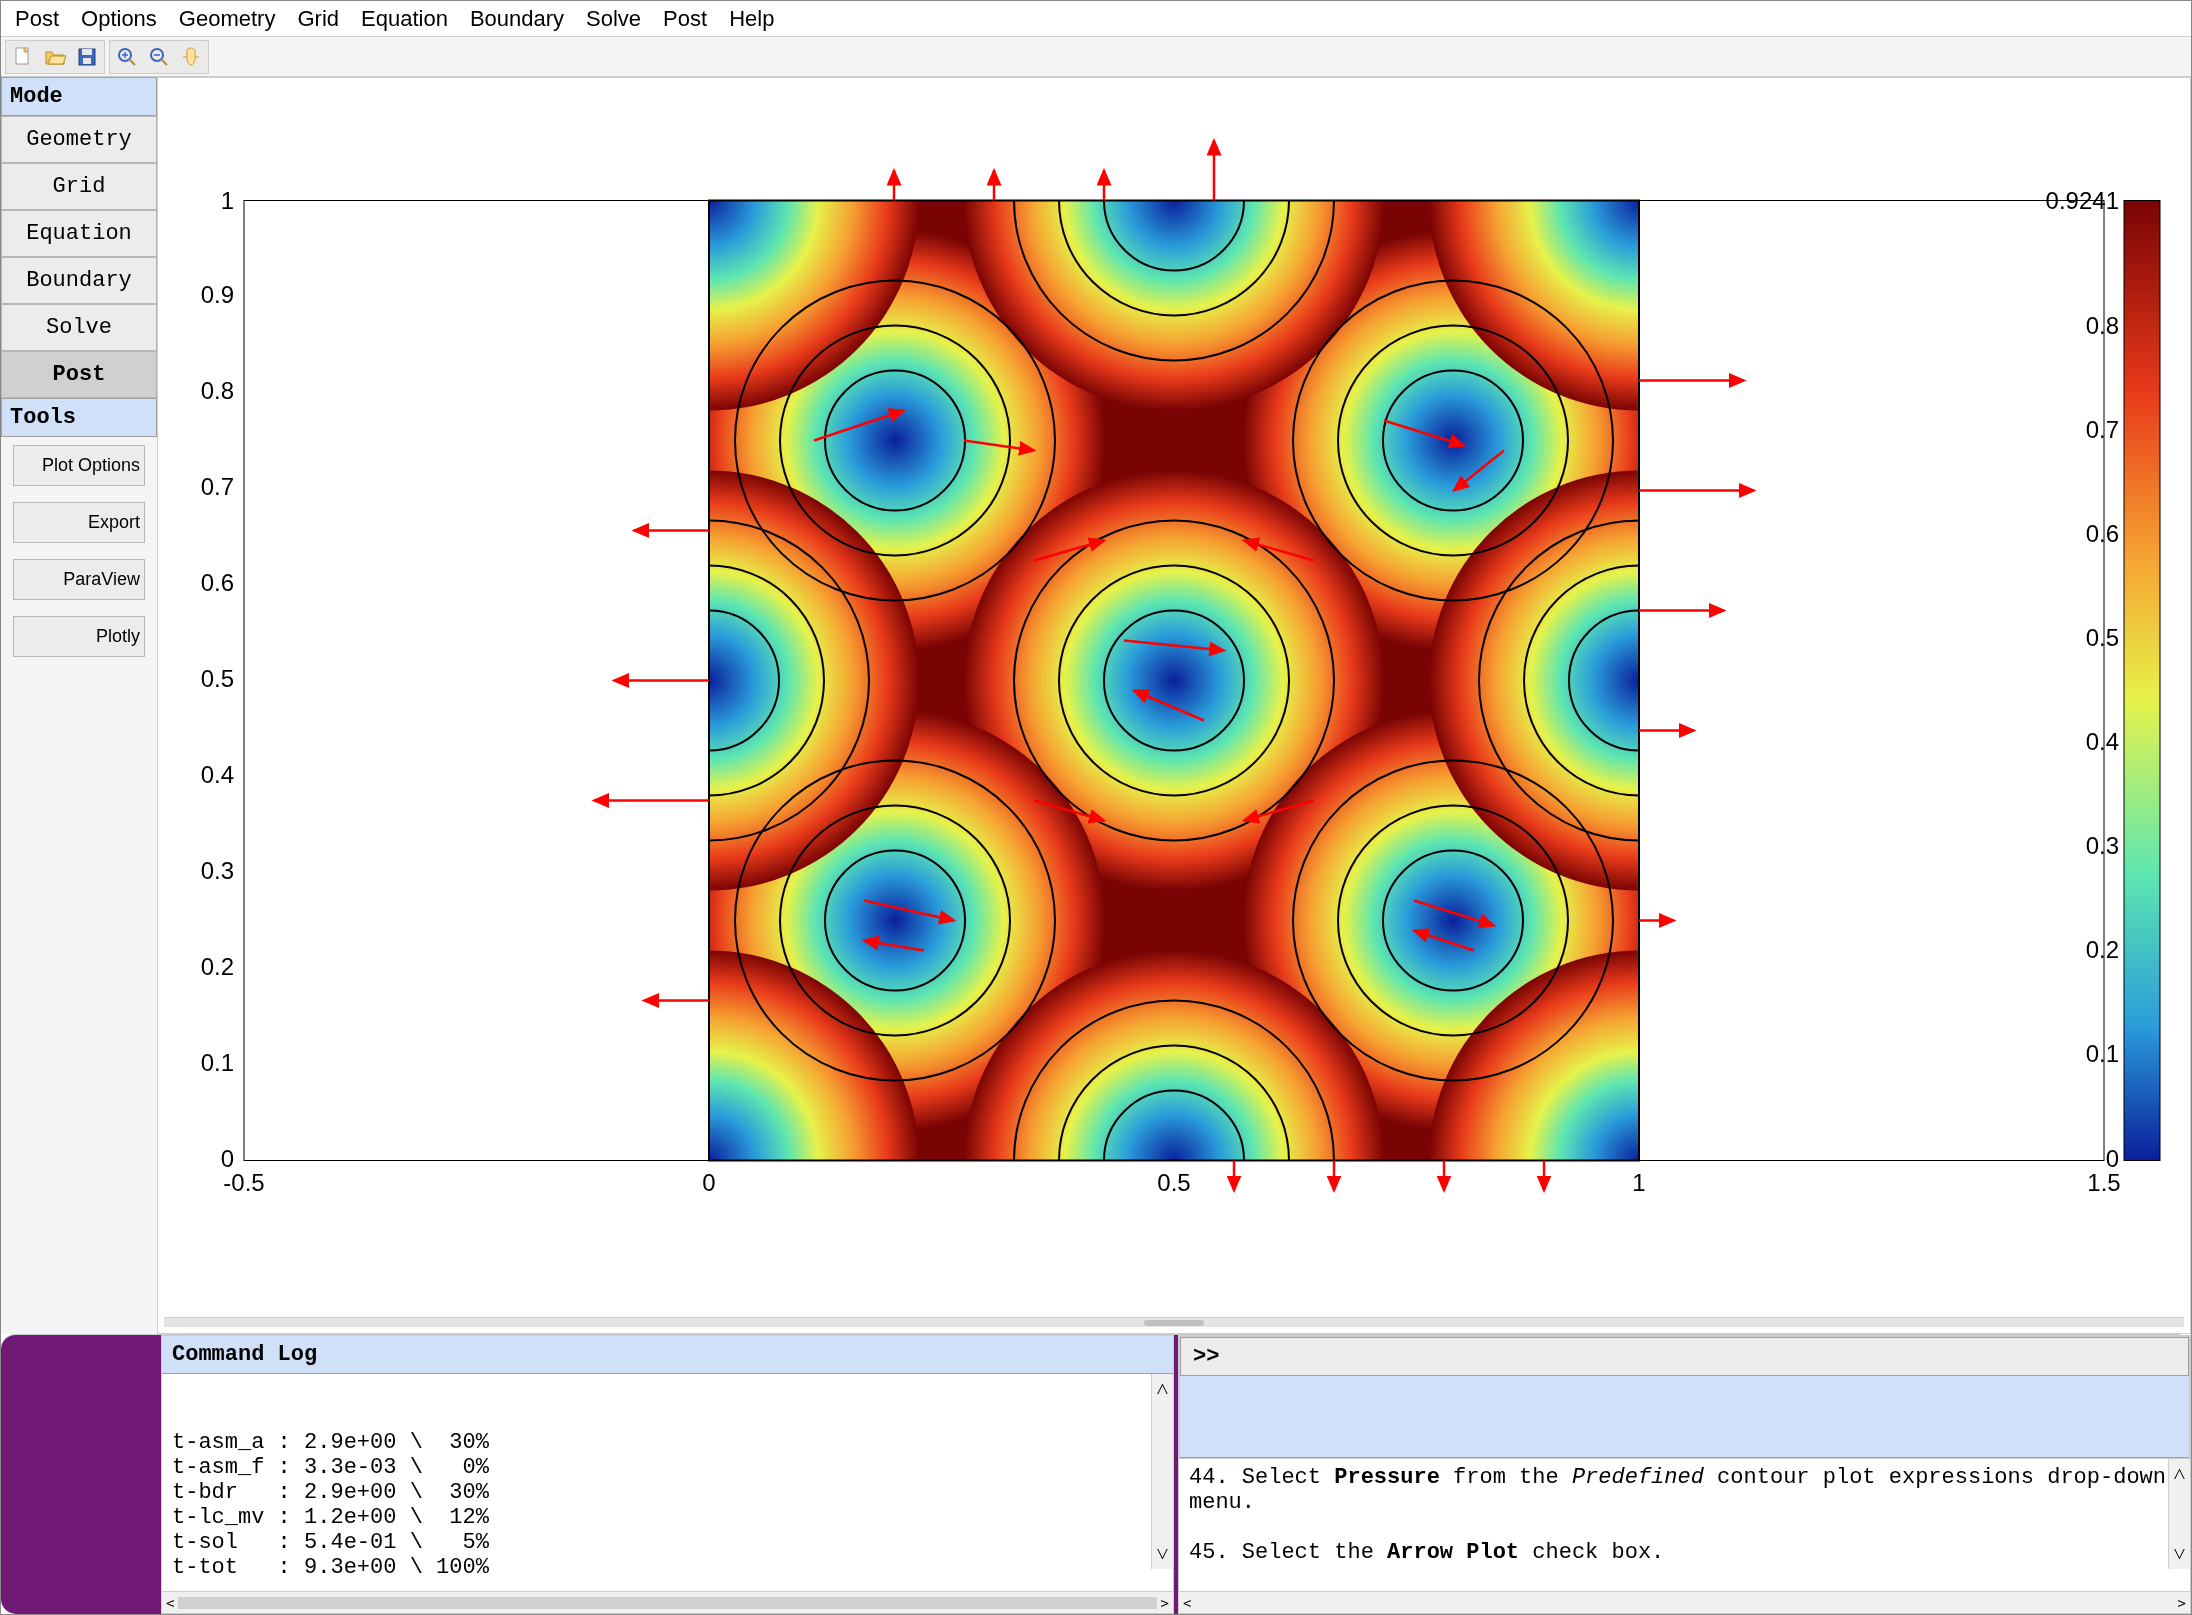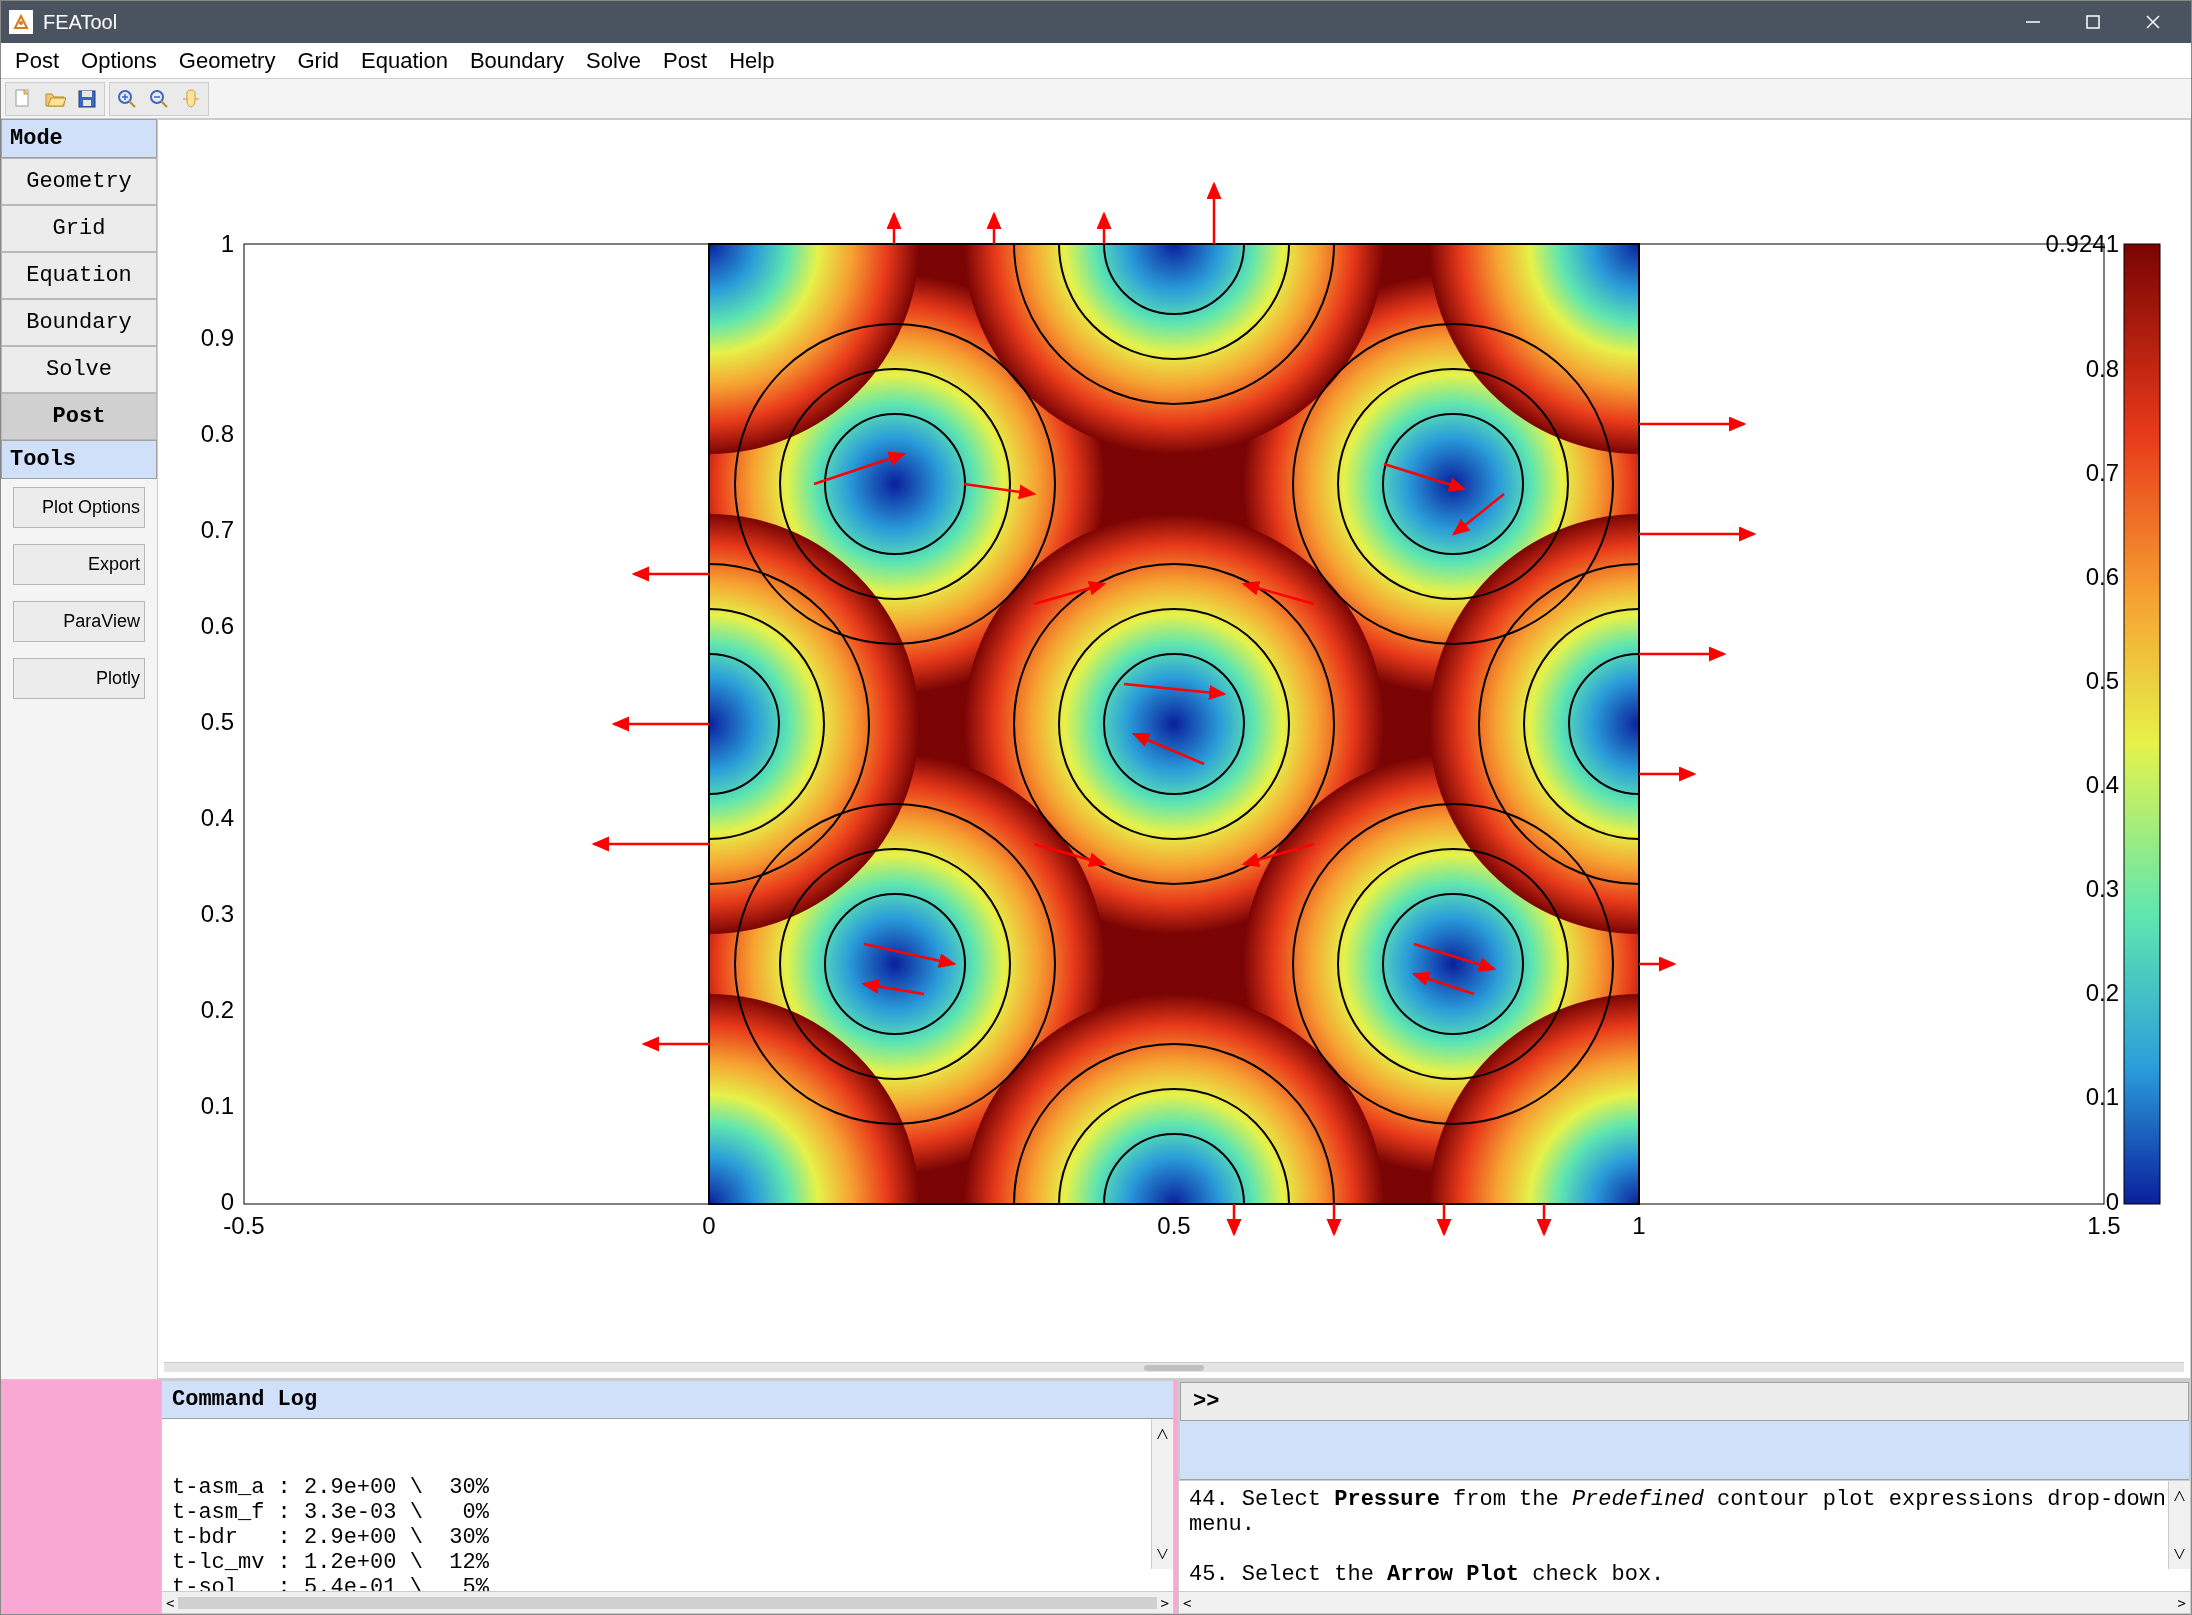--- a/index.html
+++ b/index.html
@@ -140,25 +140,26 @@
 }
 .plot-body {
   flex: 1;
   position: relative;
 }
 .plot-svg {
   width: 100%;
   height: 100%;
 }
 .bottom-panel {
-  height: 235px;
+  height: 280px;
   display: flex;
   gap: 4px;
-  background: #f9a8d4;
+  background: #701a75;
   border-top: 1px solid #ccc;
+  border-radius: 15px;
 }
 .bottom-spacer { width: 156px; }
 .log-pane, .help-pane {
   flex: 1;
   display: flex;
   flex-direction: column;
   background: #fff;
   border: 1px solid #ccc;
   min-width: 0;
 }
@@ -228,48 +229,20 @@
   align-items:center;
   justify-content:center;
 }
 .grip-handle { width: 60px; height:6px; background:#c0c0c0; border-radius:3px;}
 </style>
 </head>
 <body>
 
 <div class="window">
 
-  <div class="titlebar">
-    <div class="titlebar-icon">
-      <svg width="20" height="20" viewBox="0 0 20 20">
-        <rect x="0" y="0" width="20" height="20" fill="#fff"></rect>
-        <path d="M4 16 L10 4 L16 16 Z" fill="none" stroke="#d97a18" stroke-width="2"></path>
-        <circle cx="10" cy="11" r="2" fill="#d97a18"></circle>
-      </svg>
-    </div>
-    <div class="titlebar-title">FEATool</div>
-    <div class="titlebar-buttons">
-      <div class="titlebar-btn">
-        <svg width="18" height="18" viewBox="0 0 18 18">
-            <line x1="2" y1="9" x2="16" y2="9" stroke="#fff" stroke-width="1.5"></line>
-          </svg>
-      </div>
-      <div class="titlebar-btn">
-        <svg width="18" height="18" viewBox="0 0 18 18">
-            <rect x="3" y="3" width="12" height="12" fill="none" stroke="#fff" stroke-width="1.5"></rect>
-          </svg>
-      </div>
-      <div class="titlebar-btn">
-        <svg width="18" height="18" viewBox="0 0 18 18">
-            <line x1="3" y1="3" x2="15" y2="15" stroke="#fff" stroke-width="1.5"></line>
-            <line x1="15" y1="3" x2="3" y2="15" stroke="#fff" stroke-width="1.5"></line>
-          </svg>
-      </div>
-    </div>
-  </div>
 
   <div class="menubar">
     <div>Post</div>
     <div>Options</div>
     <div>Geometry</div>
     <div>Grid</div>
     <div>Equation</div>
     <div>Boundary</div>
     <div>Solve</div>
     <div>Post</div>

